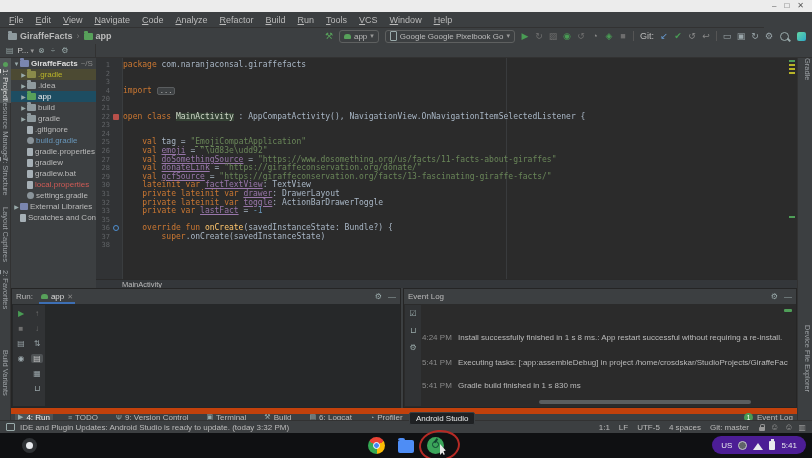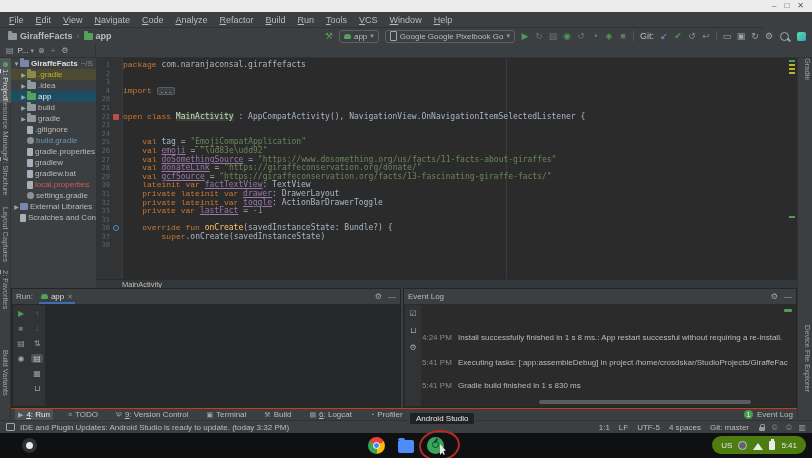--- a/index.html
+++ b/index.html
@@ -89,21 +89,21 @@
   #editor{left:96px;top:58px;width:701px;height:221px;background:#2b2b2b;overflow:hidden;}
   #gutterbg{position:absolute;left:0;top:0;width:26px;height:100%;background:#313335;border-right:1px solid #3a3d3f;}
   #marginline{position:absolute;left:410px;top:0;width:1px;height:100%;background:#393b3d;}
   #code{position:absolute;left:0;top:3px;width:100%;font-family:"DejaVu Sans Mono","Liberation Mono",monospace;
         font-size:8px;line-height:8.6px;}
   .cl{display:flex;height:8.6px;white-space:pre;}
   .cl .ln{width:14px;flex:0 0 auto;text-align:right;color:#606366;font-size:7px;}
   .cl .gz{width:13px;flex:0 0 auto;position:relative;}
   .gic-class{position:absolute;left:3px;top:1px;width:6px;height:6px;background:#b8504a;border-radius:1px;}
   .gic-override{position:absolute;left:3px;top:1px;width:6px;height:6px;border:1px solid #4e8fd0;border-radius:50%;box-sizing:border-box;}
-  .kw{color:#cc7832;font-family:Liberation Mono, monospace;}  .pl{color:#a9b7c6;}  .op{color:#a9b7c6;}
+  .kw{color:#cc7832;}  .pl{color:#a9b7c6;}  .op{color:#a9b7c6;}
   .str{color:#6a8759;} .stru{color:#6a8759;border-bottom:1px dashed #6a8759;}
   .prop{color:#9876aa;text-decoration:underline;}
   .num{color:#6897bb;} .fn{color:#ffc66d;}
   .fold{background:#3d4042;border:1px solid #5a5d5f;border-radius:2px;color:#bbb;padding:0 2px;line-height:7px;font-size:7px;}
   .hl{background:#344134;color:#cfd8c9;}
   #stripe{position:absolute;right:2px;top:0;width:6px;height:100%;}
   .smark{position:absolute;left:0;width:6px;height:2px;}
 
   #edcrumb{left:96px;top:279px;width:701px;height:9px;background:#34373a;font-size:7.5px;color:#bbb;
            padding-left:26px;line-height:9px;box-sizing:border-box;border-top:1px solid #2a2a2a;}
@@ -127,21 +127,21 @@
   .eli{font-size:8px;color:#9aa;}
   #elogbody{position:absolute;left:18px;top:16px;right:8px;bottom:8px;overflow:hidden;}
   .lrow{position:absolute;display:flex;font-size:8px;line-height:9px;white-space:nowrap;}
   .lrow .t{width:36px;flex:0 0 auto;color:#8a8a8a;}
   .lrow .m{color:#bbbbbb;}
   #eloghscroll{position:absolute;left:135px;bottom:3px;width:212px;height:4px;background:#5a5d5f;border-radius:2px;}
   #eloggreen{position:absolute;right:4px;top:20px;width:8px;height:3px;background:#4f9e58;border-radius:1px;}
 
   
   #bottombar{left:11px;top:408px;width:786px;height:12px;background:#3c3f41;display:flex;align-items:center;
-             font-size:8px;gap:12px;padding-left:4px;box-sizing:border-box;border-top:1px solid #c2410c;}
+             font-size:8px;gap:12px;padding-left:4px;box-sizing:border-box;border-top:6px solid #c2410c;}
   .btab{display:flex;align-items:center;gap:3px;color:#bbb;padding:0 3px;height:100%;}
   .btab.active{background:#4e5254;color:#eee;}
   .btab .bic{font-size:7px;color:#9aa;}
   #elbadge{margin-left:auto;display:flex;align-items:center;gap:4px;padding-right:4px;}
   .badge1{width:9px;height:9px;border-radius:50%;background:#499c54;color:#fff;font-size:6.5px;
           display:flex;align-items:center;justify-content:center;}
 
   
   #statusbar{left:0;top:420px;width:812px;height:13px;background:#3c3f41;border-top:1px solid #323232;
              display:flex;align-items:center;font-size:8px;box-sizing:border-box;padding:0 6px;gap:6px;}
@@ -168,21 +168,21 @@
   .filesapp::before{content:"";position:absolute;top:-2px;left:0;width:7px;height:2px;background:#4e8df5;border-radius:2px 2px 0 0;}
   .asapp{width:17px;height:17px;border-radius:50%;background:#3ba55a;position:relative;}
   .asapp::after{content:"";position:absolute;left:5px;top:4px;width:7px;height:7px;border:1.5px solid #143;
                 border-radius:50%;box-sizing:border-box;}
   .asapp::before{content:"";position:absolute;left:8px;top:1px;width:1.5px;height:5px;background:#143;transform:rotate(35deg);}
   #redring{position:absolute;left:419px;top:430px;width:37px;height:27px;border:2.5px solid #b52a25;
            border-radius:50%;transform:rotate(-6deg);z-index:40;}
   #cursor{position:absolute;left:440px;top:444px;width:8px;height:11px;background:#e8e8e8;z-index:45;
           clip-path:polygon(0 0,0 100%,30% 78%,46% 100%,60% 93%,44% 66%,72% 60%);
           filter:drop-shadow(0 0 1px #000);}
-  #tray{position:absolute;right:6px;top:3px;height:18px;background:#4d7c0f;border-radius:10px;
+  #tray{position:absolute;right:6px;top:3px;height:18px;background:#4c1d95;border-radius:10px;
         display:flex;align-items:center;gap:6px;padding:0 9px;color:#e8eaed;font-size:8px;}
   .tray-badge{width:9px;height:9px;border-radius:50%;border:1px solid #c4c7cc;box-sizing:border-box;
               background:#5f6368;}
   .wifi{width:0;height:0;border:5px solid transparent;border-bottom:7px solid #e8eaed;margin-bottom:2px;}
   .batt{width:6px;height:9px;background:#e8eaed;border-radius:1px;position:relative;}
   .batt::before{content:"";position:absolute;top:-2px;left:1.5px;width:3px;height:2px;background:#e8eaed;}
 
   #tooltip{position:absolute;left:409px;top:412px;background:#1f2123;border:1px solid #3c4043;border-radius:2px;
            padding:1px 6px;font-size:8px;color:#e8eaea;z-index:60;white-space:nowrap;}
 </style>

